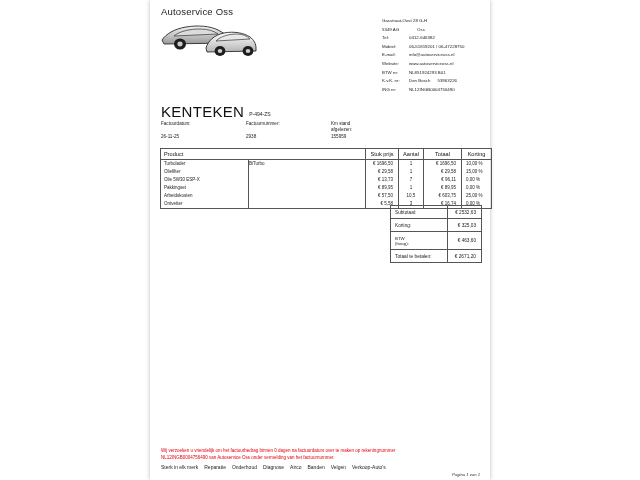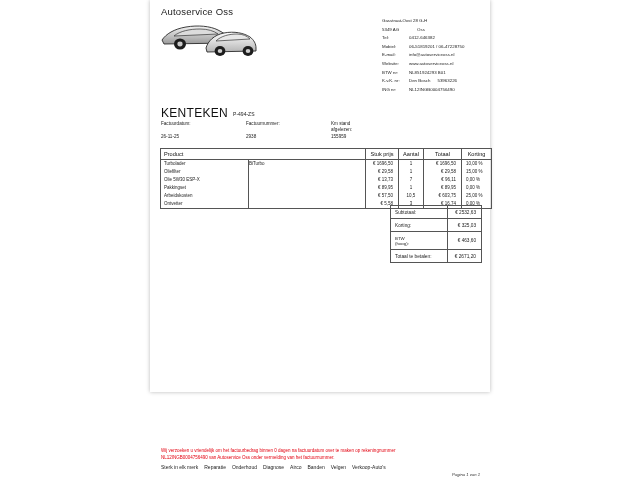--- a/index.html
+++ b/index.html
@@ -10,21 +10,21 @@
     background: #ffffff;
     font-family: "Liberation Sans", sans-serif;
     overflow: hidden;
   }
 
   #page {
     position: absolute;
     left: 150px;
     top: 0px;
     width: 340px;
-    height: 392px;
+    height: 480px;
     background: #ffffff;
     box-shadow: 0 0 4px rgba(0,0,0,0.28);
     box-sizing: border-box;
   }
 
   
   .company-name {
     position: absolute;
     left: 11px;
     top: 6px;
@@ -58,21 +58,21 @@
   .addr .kvk-gap { display: inline-block; width: 7px; }
 
   
   .kenteken-line {
     position: absolute;
     left: 11px;
     top: 103px;
     white-space: nowrap;
   }
   .kenteken-word {
-    font-size: 12px;
+    font-size: 15px;
     color: #111;
     letter-spacing: 0.3px;
   }
   .kenteken-plate {
     font-size: 5px;
     color: #222;
     margin-left: 5px;
     position: relative;
     top: -1px;
   }

